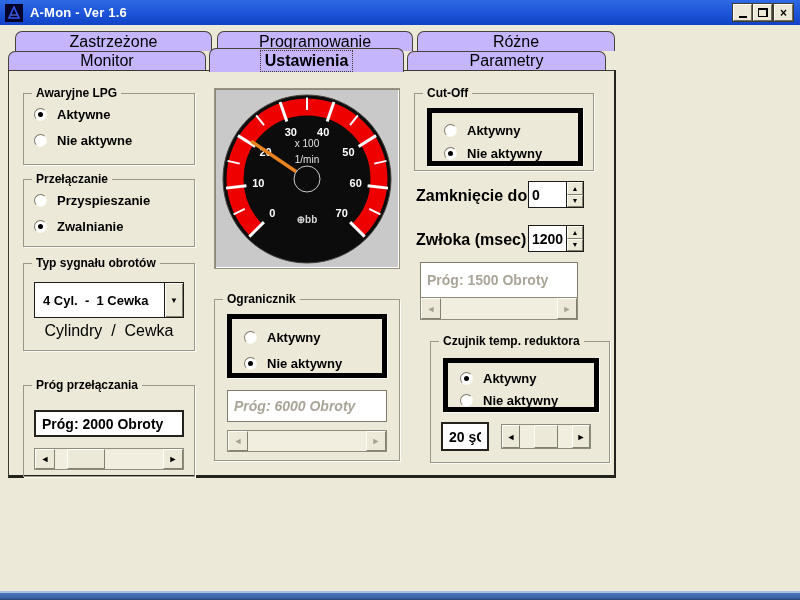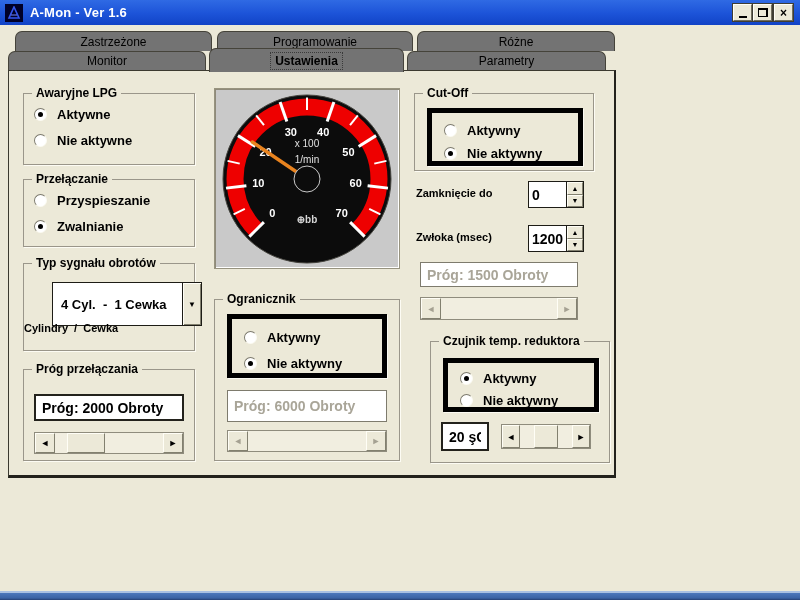--- a/index.html
+++ b/index.html
@@ -25,23 +25,23 @@
     font-size:12px; font-weight:bold; line-height:1;
   }
   .glyph-min { width:8px; height:2px; background:#000; margin-top:9px; }
   .glyph-restore { position:relative; width:10px; height:9px; }
   .glyph-restore::before { content:""; position:absolute; right:0; top:0; width:7px; height:6px;
     border:1px solid #000; border-top-width:2px; }
   .glyph-restore::after  { content:""; position:absolute; left:0; bottom:0; width:7px; height:6px;
     border:1px solid #000; border-top-width:2px; background:#ece9d8; }
   
   .tab {
-    position:absolute; height:20px; background:#737373;
+    position:absolute; height:20px; background:#c4b5fd;
     border:1px solid #45433a; border-bottom:none; border-radius:7px 7px 0 0;
-    display:flex; align-items:center; justify-content:center; font-size:12px; z-index:2;
+    display:flex; align-items:center; justify-content:center; font-size:16px; z-index:2;
   }
   .tab.front { top:51px; height:19px; }
   .tab.back  { top:31px; }
   .tab.selected { top:48px; height:24px; z-index:6; font-weight:bold; }
   .tab.selected .tab-label { outline:1px dotted #3a3a3a; padding:1px 4px; }
   .content-panel {
     position:absolute; left:8px; top:70px; width:608px; height:408px;
     background:#ece9d8; border:1px solid #3c3a30;
     border-right:2px solid #23221c; border-bottom:3px solid #23221c; z-index:1;
   }
@@ -61,22 +61,22 @@
   .tb { position:absolute; background:#fff; border:2px solid #23221c;
     font-family:"Liberation Sans",sans-serif; font-size:14px; font-weight:bold; color:#000;
     padding:0 6px; }
   .tb.dim { border:1px solid #7e7b6d; color:#a9a598; }
   .combo { position:absolute; background:#fff; border:1px solid #1d1c16; display:flex; }
   .combo-text { flex:1; display:flex; align-items:center; padding:0 8px;
     font-size:13px; font-weight:bold; white-space:pre; }
   .combo-btn { width:19px; background:#ece9d8; border-left:1px solid #1d1c16;
     display:flex; align-items:center; justify-content:center; font-size:8px;
     box-shadow: inset 1px 1px 0 #fffef6, inset -1px -1px 0 #82806f; }
-  .caption { position:absolute; width:100%; font-size:11px; font-weight:bold; white-space:pre; }
-  .lbl { position:absolute; font-size:11px; font-weight:bold; white-space:nowrap; }
+  .caption { position:absolute; width:100%; text-align:center; font-size:16px; font-weight:normal; white-space:pre; }
+  .lbl { position:absolute; font-size:16px; font-weight:bold; white-space:nowrap; }
   
   .spin { position:absolute; display:flex; border:1px solid #1d1c16; background:#fff; }
   .spin-val { flex:1; min-width:0; border:none; outline:none; background:#fff;
     font-family:"Liberation Sans",sans-serif; font-size:14px; font-weight:bold; padding:0 3px; }
   .spin-btns { width:17px; display:flex; flex-direction:column; border-left:1px solid #1d1c16; }
   .spin-b { flex:1; background:#ece9d8; border:1px solid; border-color:#fffef6 #82806f #82806f #fffef6;
     display:flex; align-items:center; justify-content:center; font-size:7px; line-height:1; }
   
   .sbar { position:absolute; display:flex; background:#f1eee0; border:1px solid #8f8c7d; }
   .sb-btn { width:20px; background:#ece9d8; border:1px solid; border-color:#fffef6 #82806f #82806f #fffef6;
@@ -158,30 +158,30 @@
         <span>Aktywne</span>
       </div>
       <div class="radio-row" style="left:10px;top:38px;">
         <span class="rb"></span>
         <span>Nie aktywne</span>
       </div>
     </div>
 
     <div class="grp" style="left:14px;top:192px;width:172px;height:88px;">
       <span class="grp-title">Typ sygnału obrotów</span>
-      <div class="combo" style="left:28px;top:18px;width:150px;height:44px;">
+      <div class="combo" style="left:10px;top:18px;width:150px;height:36px;">
         <span class="combo-text">4 Cyl.  -  1 Cewka</span>
         <span class="combo-btn">
           <span>▼</span>
         </span>
       </div>
       <span class="caption" style="top:58px;">Cylindry  /  Cewka</span>
     </div>
 
-    <div class="grp" style="left:14px;top:298px;width:172px;height:92px;">
+    <div class="grp" style="left:14px;top:314px;width:172px;height:92px;">
       <span class="grp-title">Próg przełączania</span>
       <input class="tb" style="left: 10px; top: 24px; width: 150px; height: 27px;" readonly="" value="Próg: 2000 Obroty">
       <div class="sbar" style="left:10px;top:62px;width:150px;height:22px;">
         <span class="sb-btn">◄</span>
         <span class="sb-track">
           <span class="sb-thumb" style="left:12px;width:38px;"></span>
         </span>
         <span class="sb-btn">►</span>
       </div>
     </div>
@@ -226,21 +226,21 @@
       <div class="inset-panel" style="left:12px;top:14px;width:160px;height:64px;">
         <div class="radio-row" style="left:12px;top:10px;">
           <span class="rb"></span>
           <span>Aktywny</span>
         </div>
         <div class="radio-row" style="left:12px;top:36px;">
           <span class="rb checked"></span>
           <span>Nie aktywny</span>
         </div>
       </div>
-      <input class="tb dim" style="left: 12px; top: 90px; width: 160px; height: 32px;" readonly="" value="Próg: 6000 Obroty">
+      <input class="tb dim" style="left: 12px; top: 90px; width: 160px; height: 32px; font-style: italic;" readonly="" value="Próg: 6000 Obroty">
       <div class="sbar disabled" style="left:12px;top:130px;width:160px;height:22px;">
         <span class="sb-btn">◄</span>
         <span class="sb-track"></span>
         <span class="sb-btn">►</span>
       </div>
     </div>
 
     <div class="grp" style="left:405px;top:22px;width:180px;height:78px;text-align:right;">
       <span class="grp-title">Cut-Off</span>
       <div class="inset-panel" style="left:12px;top:14px;width:156px;height:58px;">
@@ -266,21 +266,21 @@
 
     <span class="lbl" style="left:407px;top:160px;">Zwłoka (msec)</span>
     <div class="spin" style="left:519px;top:154px;width:56px;height:27px;">
       <input class="spin-val" value="1200" style="">
       <span class="spin-btns">
         <span class="spin-b">▲</span>
         <span class="spin-b">▼</span>
       </span>
     </div>
 
-    <input class="tb dim" style="left: 411px; top: 191px; width: 158px; height: 25px;" readonly="" value="Próg: 1500 Obroty">
+    <input class="tb dim" style="left: 411px; top: 191px; width: 158px; height: 36px;" readonly="" value="Próg: 1500 Obroty">
     <div class="sbar disabled" style="left:411px;top:226px;width:158px;height:23px;">
       <span class="sb-btn">◄</span>
       <span class="sb-track"></span>
       <span class="sb-btn">►</span>
     </div>
 
     <div class="grp" style="left:405px;top:270px;width:180px;height:122px;margin-left:16px;">
       <span class="grp-title">Czujnik temp. reduktora</span>
       <div class="inset-panel" style="left:12px;top:16px;width:156px;height:54px;">
         <div class="radio-row" style="left:12px;top:7px;">

